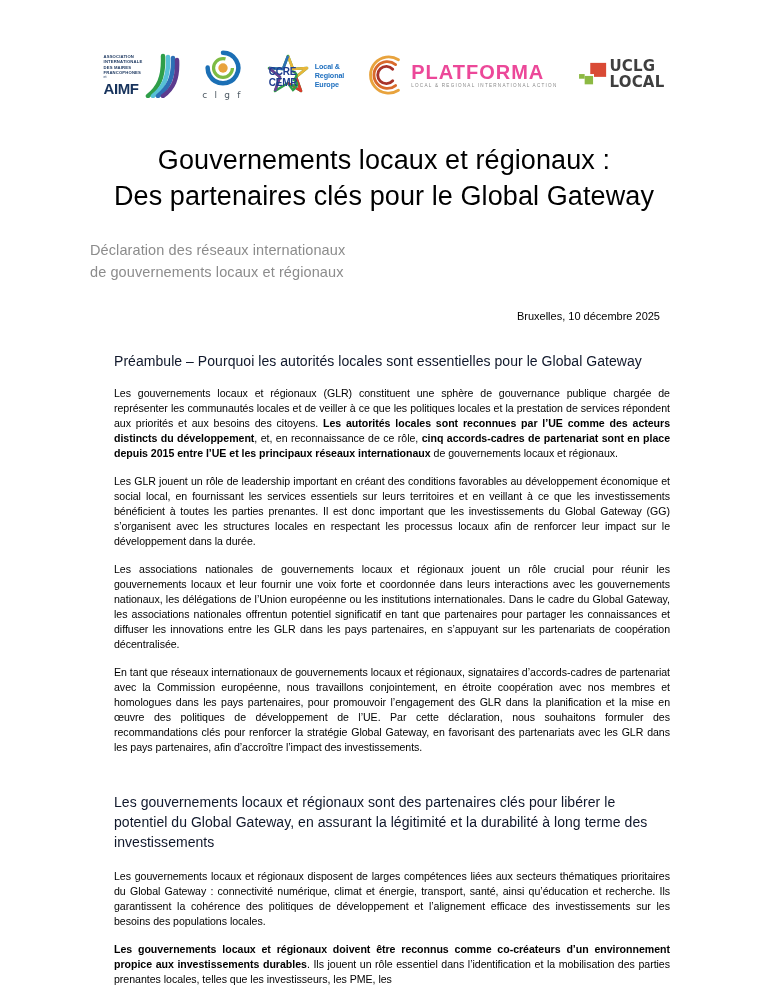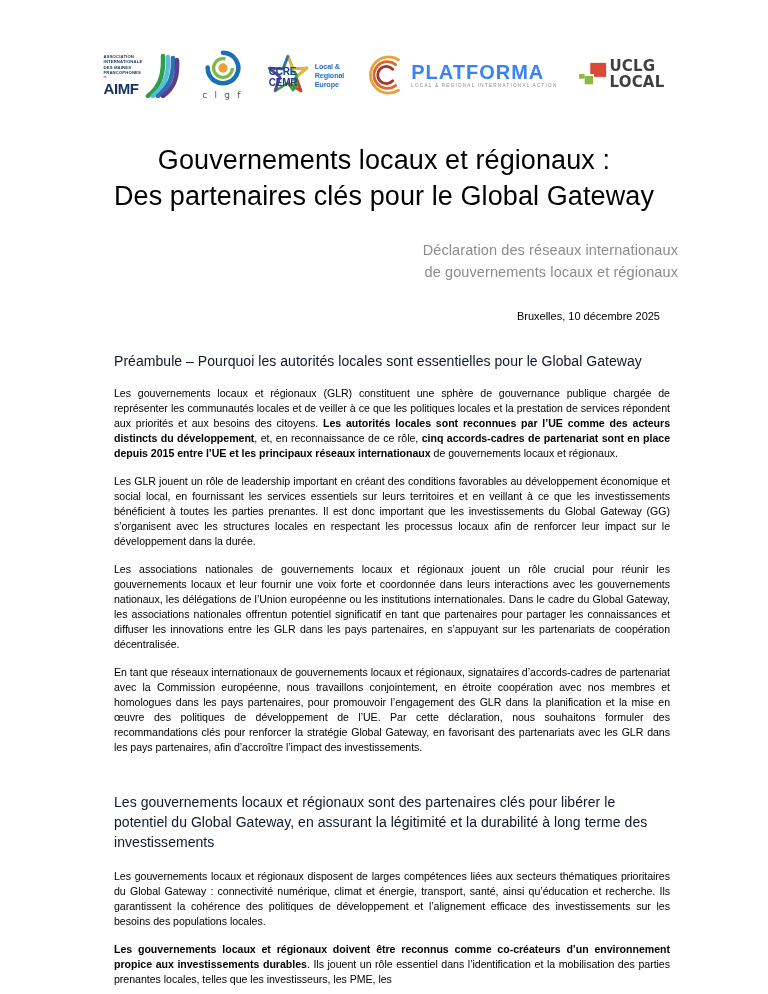--- a/index.html
+++ b/index.html
@@ -103,21 +103,21 @@
   .ccre-sub .l1 { color: #1e6fbf; }
   .ccre-sub .l2 { color: #1e6fbf; }
   .ccre-sub .l3 { color: #1e6fbf; }
 
   
   .platforma { gap: 3px; }
   .plat-txt { display:flex; flex-direction:column; line-height:1; }
   .plat-name {
     font-size: 20px;
     font-weight: bold;
-    color: #3b82f6;
+    color: #ec4899;
     letter-spacing: 1.0px;
     font-family: "Liberation Sans", sans-serif;
   }
   .plat-tag {
     font-size: 4.6px;
     color: #8a8a8a;
     letter-spacing: 1.25px;
     margin-top: 2px;
   }
 
@@ -136,21 +136,21 @@
   .doc-title {
     text-align: center;
     font-size: 27px;
     font-weight: normal;
     color: #000000;
     line-height: 1.34;
     margin: 36px 70px 0 70px;
     letter-spacing: 0.1px;
   }
   .doc-subtitle {
-    text-align: right;
+    text-align: left;
     font-size: 14.5px;
     color: #8c8c8c;
     line-height: 1.5;
     margin: 26px 90px 0 90px;
     letter-spacing: 0.1px;
   }
   .dateline {
     text-align: right;
     font-size: 11px;
     color: #000000;

